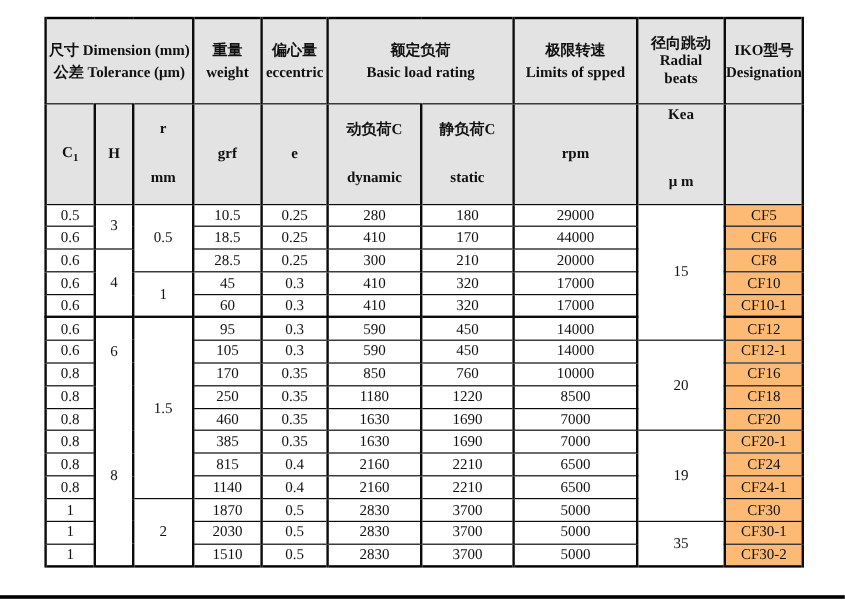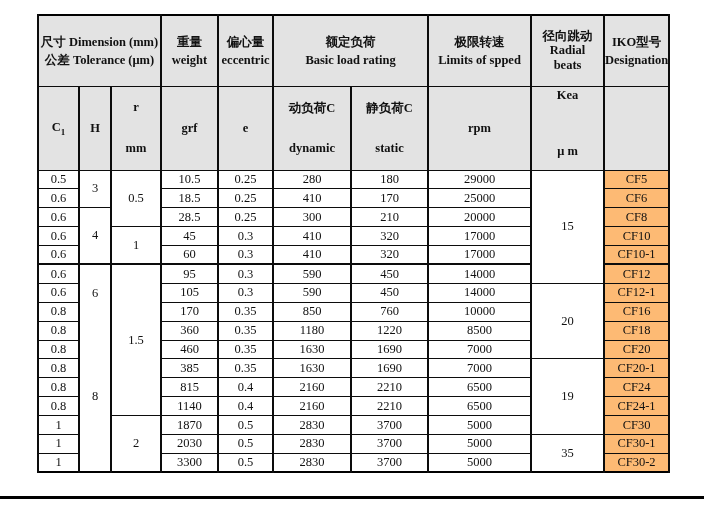--- a/index.html
+++ b/index.html
@@ -136,21 +136,21 @@
     <td>29000</td>
     <td rowspan="6">15</td>
     <td class="iko-cell">CF5</td>
   </tr>
   <tr class="dr">
     <td>0.6</td>
     <td>18.5</td>
     <td>0.25</td>
     <td>410</td>
     <td>170</td>
-    <td>25000</td>
+    <td>44000</td>
     <td class="iko-cell">CF6</td>
   </tr>
   <tr class="dr">
     <td>0.6</td>
     <td rowspan="3" class="thickb">4</td>
     <td>28.5</td>
     <td>0.25</td>
     <td>300</td>
     <td>210</td>
     <td>20000</td>
@@ -201,21 +201,21 @@
     <td>170</td>
     <td>0.35</td>
     <td>850</td>
     <td>760</td>
     <td>10000</td>
     <td class="iko-cell">CF16</td>
   </tr>
   <tr class="dr">
     <td>0.8</td>
     <td rowspan="8">8</td>
-    <td>360</td>
+    <td>250</td>
     <td>0.35</td>
     <td>1180</td>
     <td>1220</td>
     <td>8500</td>
     <td class="iko-cell">CF18</td>
   </tr>
   <tr class="dr">
     <td>0.8</td>
     <td>460</td>
     <td>0.35</td>
@@ -267,21 +267,21 @@
     <td>2030</td>
     <td>0.5</td>
     <td>2830</td>
     <td>3700</td>
     <td>5000</td>
     <td rowspan="2">35</td>
     <td class="iko-cell">CF30-1</td>
   </tr>
   <tr class="dr">
     <td>1</td>
-    <td>3300</td>
+    <td>1510</td>
     <td>0.5</td>
     <td>2830</td>
     <td>3700</td>
     <td>5000</td>
     <td class="iko-cell">CF30-2</td>
   </tr>
 </tbody>
     </table>
 
 <div style="position:absolute; left:0; top:496px; width:704px; height:3px; background:#000;"></div>

